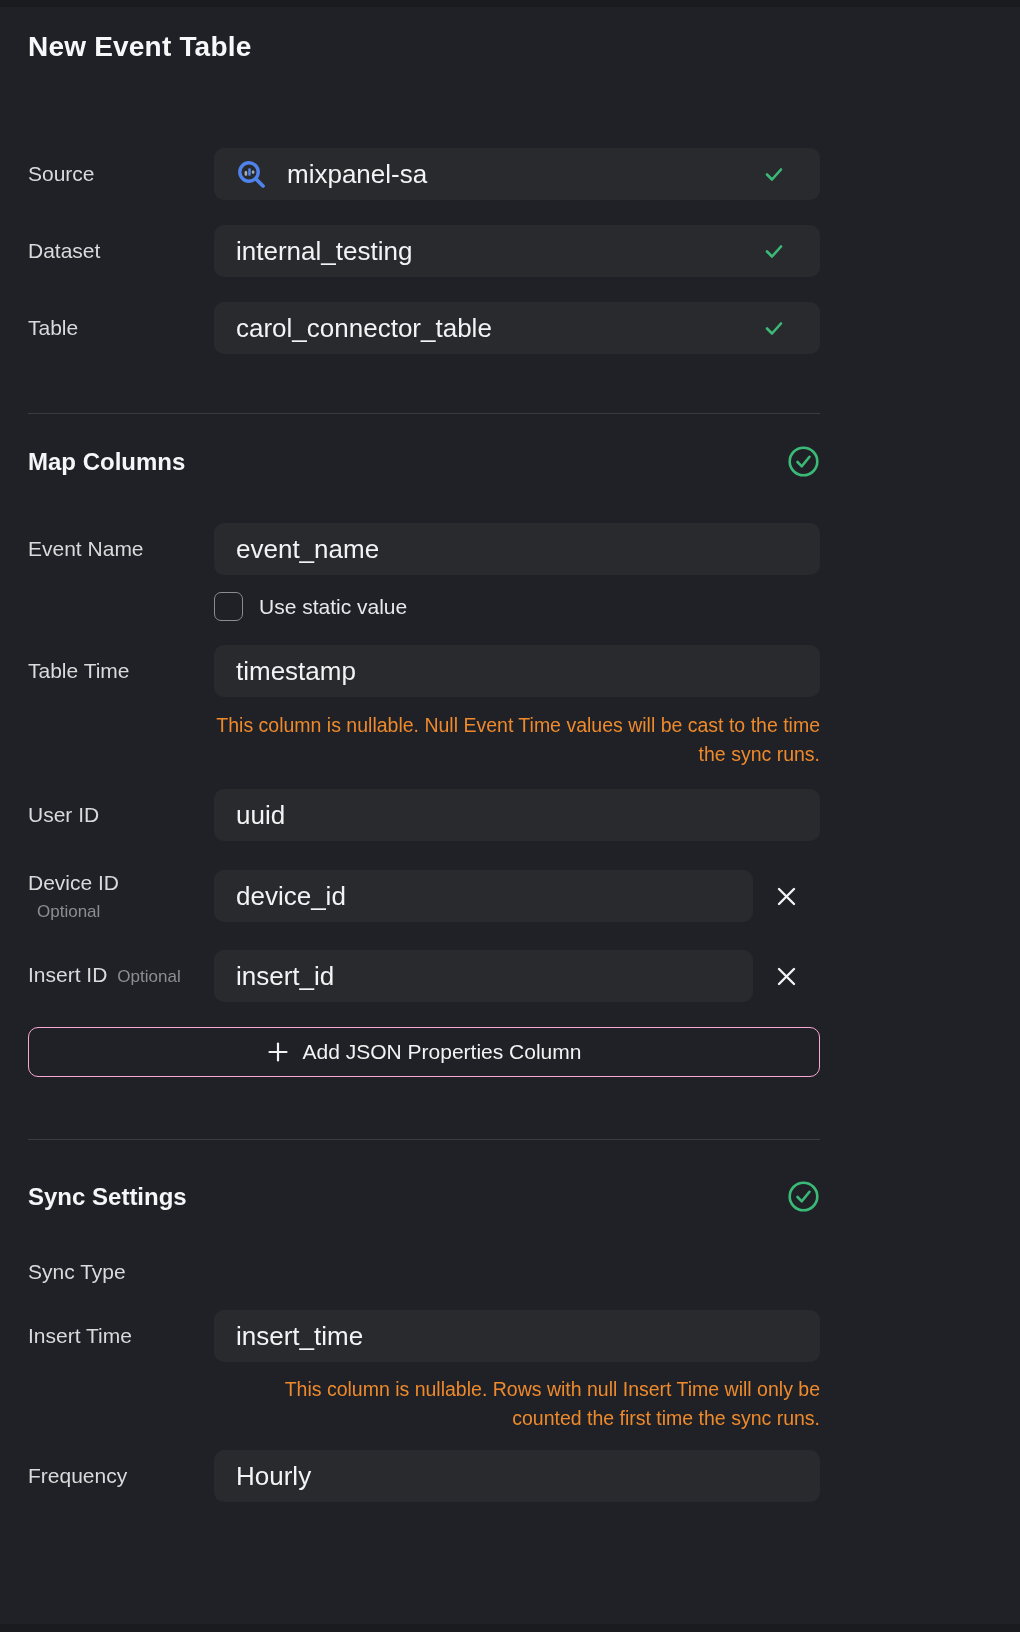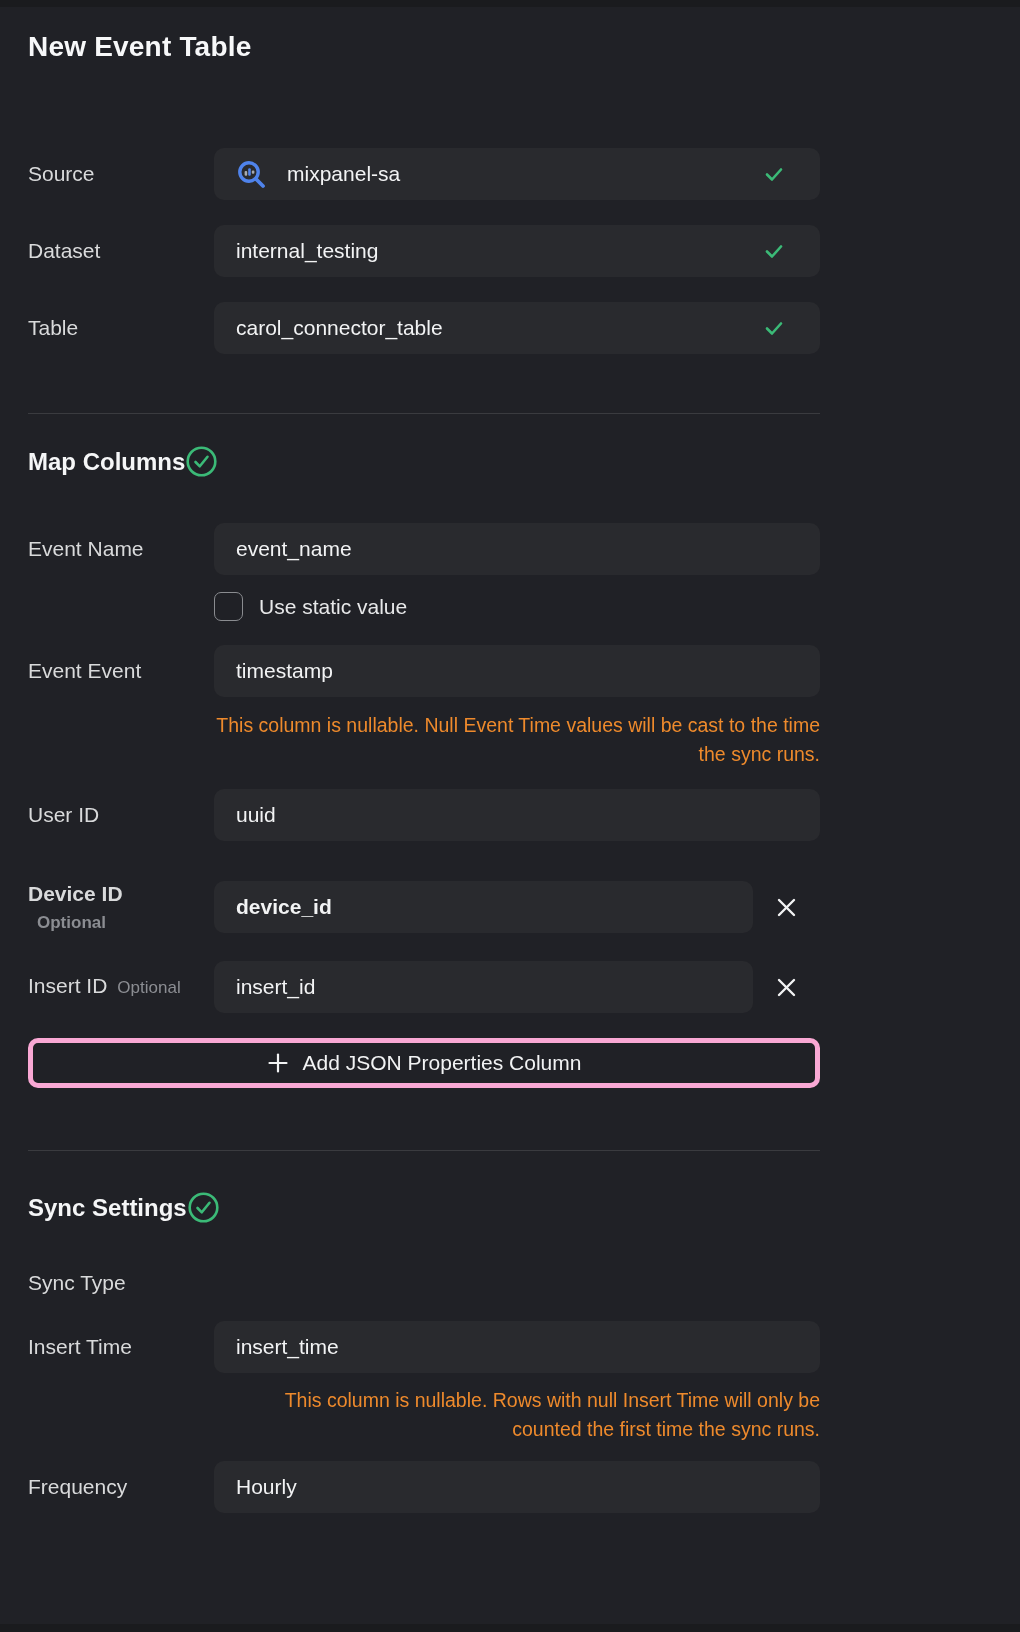--- a/index.html
+++ b/index.html
@@ -41,31 +41,31 @@
   }
   .optional-block{
     font-size:17px;color:#8b8d92;padding-left:9px;margin-top:6px;
   }
   .input-box{
     box-sizing:border-box;
     height:52px;border-radius:10px;
     background:#292a2e;
     display:flex;align-items:center;
     padding:0 20px 0 22px;
-    font-size:21px;color:#f2f3f4;
+    font-size:26px;color:#f2f3f4;
   }
   .input-box.disabled{background:#242528;color:#7c7e83;}
   .input-text{flex:0 1 auto;white-space:nowrap;}
   .leading-icon{display:flex;align-items:center;margin-right:20px;}
   .trailing-check{margin-left:auto;display:flex;align-items:center;padding-right:15px;}
   .divider{border:none;border-top:1px solid #3a3b3f;margin:0;}
   .divider.d1{margin-top:59px;}
   .divider.d2{margin-top:62px;}
   .section-header{
-    display:flex;align-items:center;
+    display:flex;align-items:center;justify-content:space-between;
     margin-top:31px;
   }
   .section-header.sync{margin-top:40px;}
   .section-title{
     margin:0;font-size:24px;font-weight:bold;color:#f5f6f7;line-height:32px;
   }
   .section-status{display:flex;align-items:center;}
   .row-after-header{margin-top:45px;}
   .checkbox-row{
     display:grid;grid-template-columns:186px 1fr;align-items:center;
@@ -83,34 +83,34 @@
   .warning-row{
     display:grid;grid-template-columns:186px 1fr;
     margin-top:14px;
   }
   .warning-text{
     font-size:19.5px;line-height:29px;color:#ee8a2c;
     max-width:722px;
     text-align:right;
   }
   .mt-userid{margin-top:20px;}
-  .mt-device{margin-top:40px;font-weight:bold;}
+  .mt-device{margin-top:29px;}
   .mt-insert{margin-top:28px;}
   .field-flex{display:flex;align-items:center;}
   .field-flex .input-box{flex:1 1 auto;}
   .x-button{
     width:67px;height:44px;flex:0 0 auto;
     display:flex;align-items:center;justify-content:center;
     cursor:pointer;background:transparent;border:none;padding:0;
   }
   .add-json-button{
     box-sizing:border-box;
     margin-top:25px;width:100%;height:50px;
     background:transparent;
-    border:5px solid #f9a8d4;border-radius:10px;
+    border:1px solid #f9a8d4;border-radius:10px;
     display:flex;align-items:center;justify-content:center;
     color:#f2f3f4;font-size:21px;font-weight:500;
     font-family:"Liberation Sans", sans-serif;
     cursor:pointer;
   }
   .add-json-button .plus{display:flex;align-items:center;margin-right:14px;}
   .mt-synctype{margin-top:46px;}
   .mt-inserttime{margin-top:25px;}
   .warning-row.w2{margin-top:13px;gap:16px;}
   .mt-frequency{margin-top:17px;}
@@ -191,21 +191,21 @@
 
   <div class="checkbox-row">
     <div></div>
     <div class="checkbox-wrap">
       <span class="checkbox"></span>
       <span class="checkbox-label">Use static value</span>
     </div>
   </div>
 
   <div class="form-row mt-eventtime">
-    <div class="field-label">Event Event</div>
+    <div class="field-label">Table Time</div>
     <div class="input-box">
       <span class="input-text">timestamp</span>
     </div>
   </div>
   <div class="warning-row">
     <div></div>
     <div class="warning-text">This column is nullable. Null Event Time values will be cast to the time the sync runs.</div>
   </div>
 
   <div class="form-row mt-userid">

